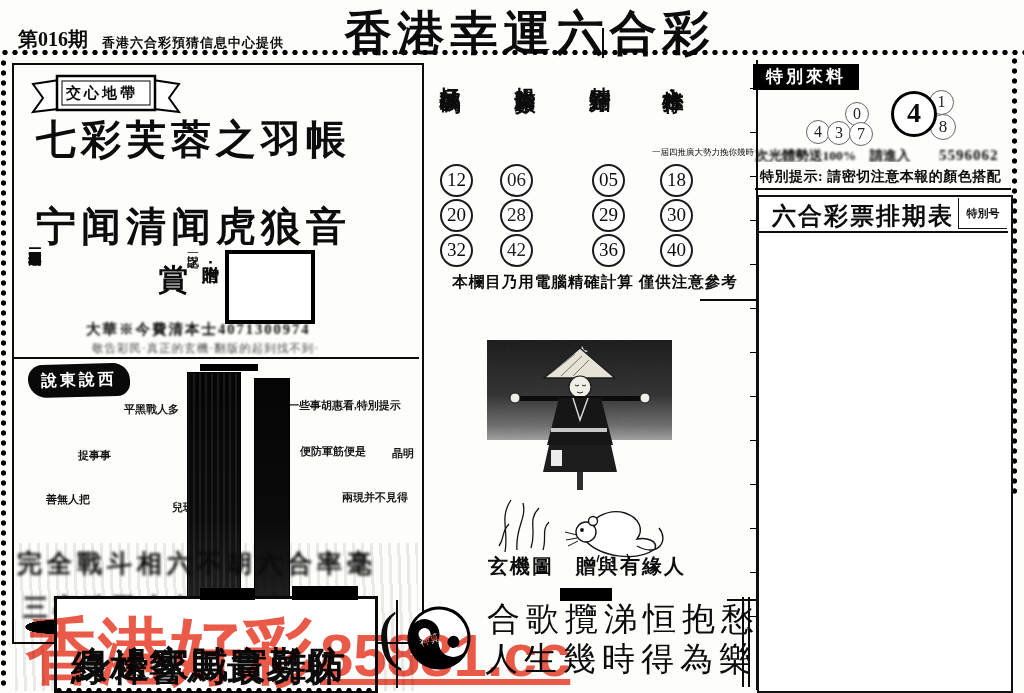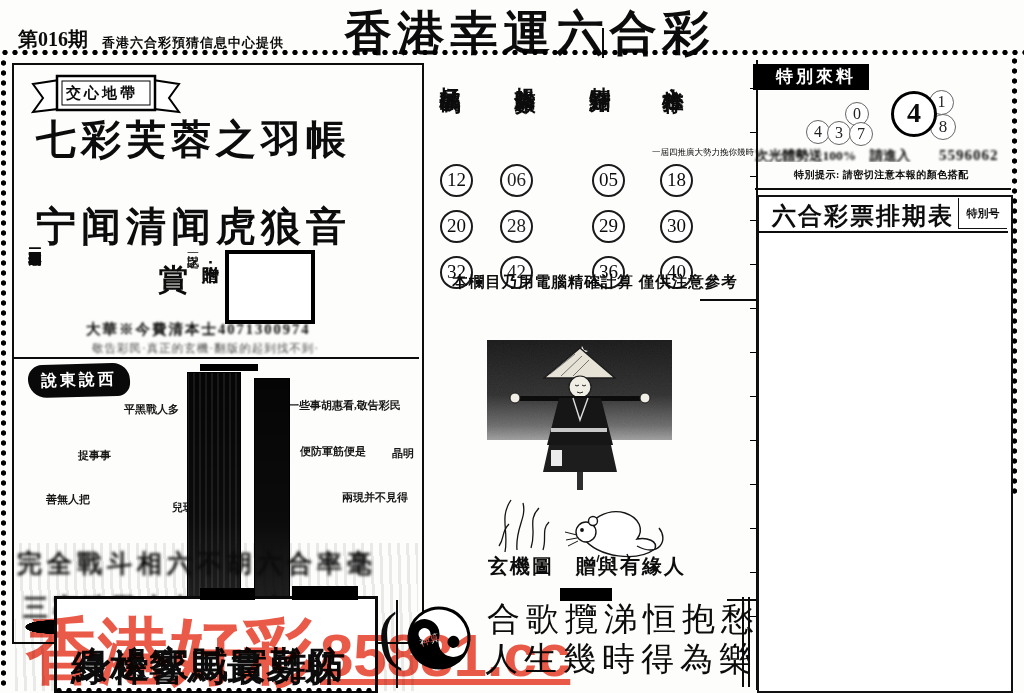--- a/index.html
+++ b/index.html
@@ -7,21 +7,21 @@
         font-family:"Liberation Serif","DejaVu Serif",serif;color:#0c0c0c;}
   .abs{position:absolute;}
   .b{font-weight:bold;}
   .nowrap{white-space:nowrap;}
   .vert{writing-mode:vertical-rl;text-orientation:upright;}
   .scallop-h{background-image:radial-gradient(circle at 5px 2.5px,#000 0 2.3px,transparent 3px);
              background-size:10px 9px;background-repeat:repeat-x;}
   .scallop-v{background-image:radial-gradient(circle at 2.5px 5px,#000 0 2.3px,transparent 3px);
              background-size:9px 10px;background-repeat:repeat-y;}
   .circle{border-radius:50%;text-align:center;background:#fff;}
-  .pick-col{display:flex;flex-direction:column;gap:13px;}
+  .pick-col{display:flex;flex-direction:column;gap:2px;}
   .pick-col .circle{width:29px;height:29px;line-height:28px;border:2px solid #1a1a1a;font-size:19px;}
   .lightc{border:1.5px solid #666;color:#222;}
   .frag{position:absolute;font-size:11px;font-weight:bold;color:#161616;filter:blur(.5px);white-space:nowrap;}
   .frag:nth-of-type(1){left:108px;top:12px;}
   .frag:nth-of-type(2){left:272px;top:8px;}
   .frag:nth-of-type(3){left:62px;top:58px;}
   .frag:nth-of-type(4){left:284px;top:54px;}
   .frag:nth-of-type(5){left:376px;top:56px;}
   .frag:nth-of-type(6){left:30px;top:102px;}
   .frag:nth-of-type(7){left:326px;top:100px;}
@@ -84,21 +84,21 @@
   <div class="abs" style="left:225px;top:250px;width:82px;height:66px;border:4px solid #000;background:#fff;"></div>
 
   <div class="abs smudge1 nowrap" style="left:86px;top:320px;">大華※今費清本士4071300974</div>
   <div class="abs smudge2 nowrap" style="left:92px;top:341px;">敬告彩民·真正的玄機·翻版的起到找不到·</div>
   <div class="abs rule" style="left:13px;top:357px;width:406px;height:2px;"></div>
 
   <div class="abs blob-label" style="left:28px;top:364px;z-index:2;">說東說西</div>
   <div class="abs" style="left:16px;top:390px;width:402px;height:160px;">
 
   <span class="frag">平黑戰人多</span>
-      <span class="frag">一些事胡惠看,敬告彩民</span>
+      <span class="frag">一些事胡惠看,特別提示</span>
       <span class="frag">捉事事</span>
       <span class="frag">便防軍筋便是</span>
       <span class="frag">晶明</span>
       <span class="frag">善無人把</span>
       <span class="frag">兩現并不見得</span>
       <span class="frag">兒珠</span>
     </div>
   <div class="abs" style="left:200px;top:364px;width:58px;height:7px;background:#000;"></div>
   <div class="abs tower t1" style="left:187px;top:372px;width:54px;height:268px;"></div>
   <div class="abs tower" style="left:254px;top:378px;width:36px;height:262px;"></div>
@@ -188,36 +188,36 @@
       <path d="M90,195 L78,192 M90,198 L79,200 M91,201 L81,206" stroke-width="1"></path>
       <path d="M150,206 C172,218 182,200 172,188" fill="none"></path>
       <path d="M112,215 L110,222 M126,217 L126,224 M140,214 L143,221" fill="none"></path>
     </g>
   </svg>
   <div class="abs b nowrap" style="left:488px;top:553px;font-size:20px;letter-spacing:2px;">玄機圖　贈與有緣人</div>
 
   <div class="abs rule" style="left:756px;top:60px;width:2px;height:630px;"></div>
   <div class="abs" style="left:750px;top:88px;width:6px;height:560px;background:repeating-linear-gradient(180deg,#000 0 1.5px,transparent 1.5px 44px);"></div>
 
-  <div class="abs b" style="left:753px;top:64px;width:106px;height:26px;background:#000;color:#fff;font-size:17px;letter-spacing:3px;text-align:center;line-height:26px;padding-left:10px;">特別來料</div>
+  <div class="abs b" style="left:753px;top:64px;width:106px;height:26px;background:#000;color:#fff;font-size:17px;letter-spacing:3px;text-align:center;line-height:26px;">特別來料</div>
 
   <div class="abs circle lightc" style="left:845px;top:102px;width:22px;height:22px;line-height:21px;font-size:16px;">0</div>
   <div class="abs circle lightc" style="left:806px;top:120px;width:22px;height:22px;line-height:21px;font-size:16px;">4</div>
   <div class="abs circle lightc" style="left:827px;top:121px;width:22px;height:22px;line-height:21px;font-size:16px;">3</div>
   <div class="abs circle lightc" style="left:849px;top:122px;width:22px;height:22px;line-height:21px;font-size:16px;">7</div>
   <div class="abs circle b" style="left:891px;top:91px;width:40px;height:40px;line-height:38px;font-size:28px;border:3.5px solid #000;z-index:1;">4</div>
   <div class="abs circle lightc" style="left:929px;top:90px;width:23px;height:23px;line-height:22px;font-size:16px;">1</div>
   <div class="abs circle lightc" style="left:930px;top:114px;width:24px;height:24px;line-height:23px;font-size:17px;">8</div>
 
   <div class="abs" style="left:753px;top:147px;width:262px;height:15px;overflow:hidden;">
     <span class="abs b nowrap" style="left:2px;top:0;font-size:13.5px;filter:blur(1px);">次光體勢送100%　請進入</span>
     <span class="abs b" style="left:186px;top:0;font-size:15px;letter-spacing:1px;filter:blur(1px);">5596062</span>
   </div>
 
-  <div class="abs b nowrap" style="left:794px;top:168px;font-size:10px;letter-spacing:.5px;">特別提示: 請密切注意本報的顏色搭配</div>
+  <div class="abs b nowrap" style="left:760px;top:168px;font-size:14px;letter-spacing:.5px;">特別提示: 請密切注意本報的顏色搭配</div>
   <div class="abs rule" style="left:755px;top:188px;width:256px;height:1.5px;"></div>
 
   <div class="abs" style="left:757px;top:195px;width:252px;height:494px;border:2.5px solid #111;background:#fff;"></div>
   <div class="abs b nowrap" style="left:772px;top:200px;font-size:24px;letter-spacing:2px;">六合彩票排期表</div>
   <div class="abs b" style="left:958px;top:198px;width:48px;height:30px;border-left:1.5px solid #111;border-bottom:1.5px solid #111;font-size:11px;text-align:center;line-height:30px;">特別号</div>
   <div class="abs rule" style="left:758px;top:231px;width:250px;height:1.5px;"></div>
 
   <div class="abs" style="left:200px;top:588px;width:55px;height:12px;background:#000;z-index:4;"></div>
   <div class="abs" style="left:292px;top:586px;width:66px;height:14px;background:#000;z-index:4;"></div>
   <div class="abs" style="left:560px;top:588px;width:52px;height:13px;background:#000;z-index:4;"></div>

